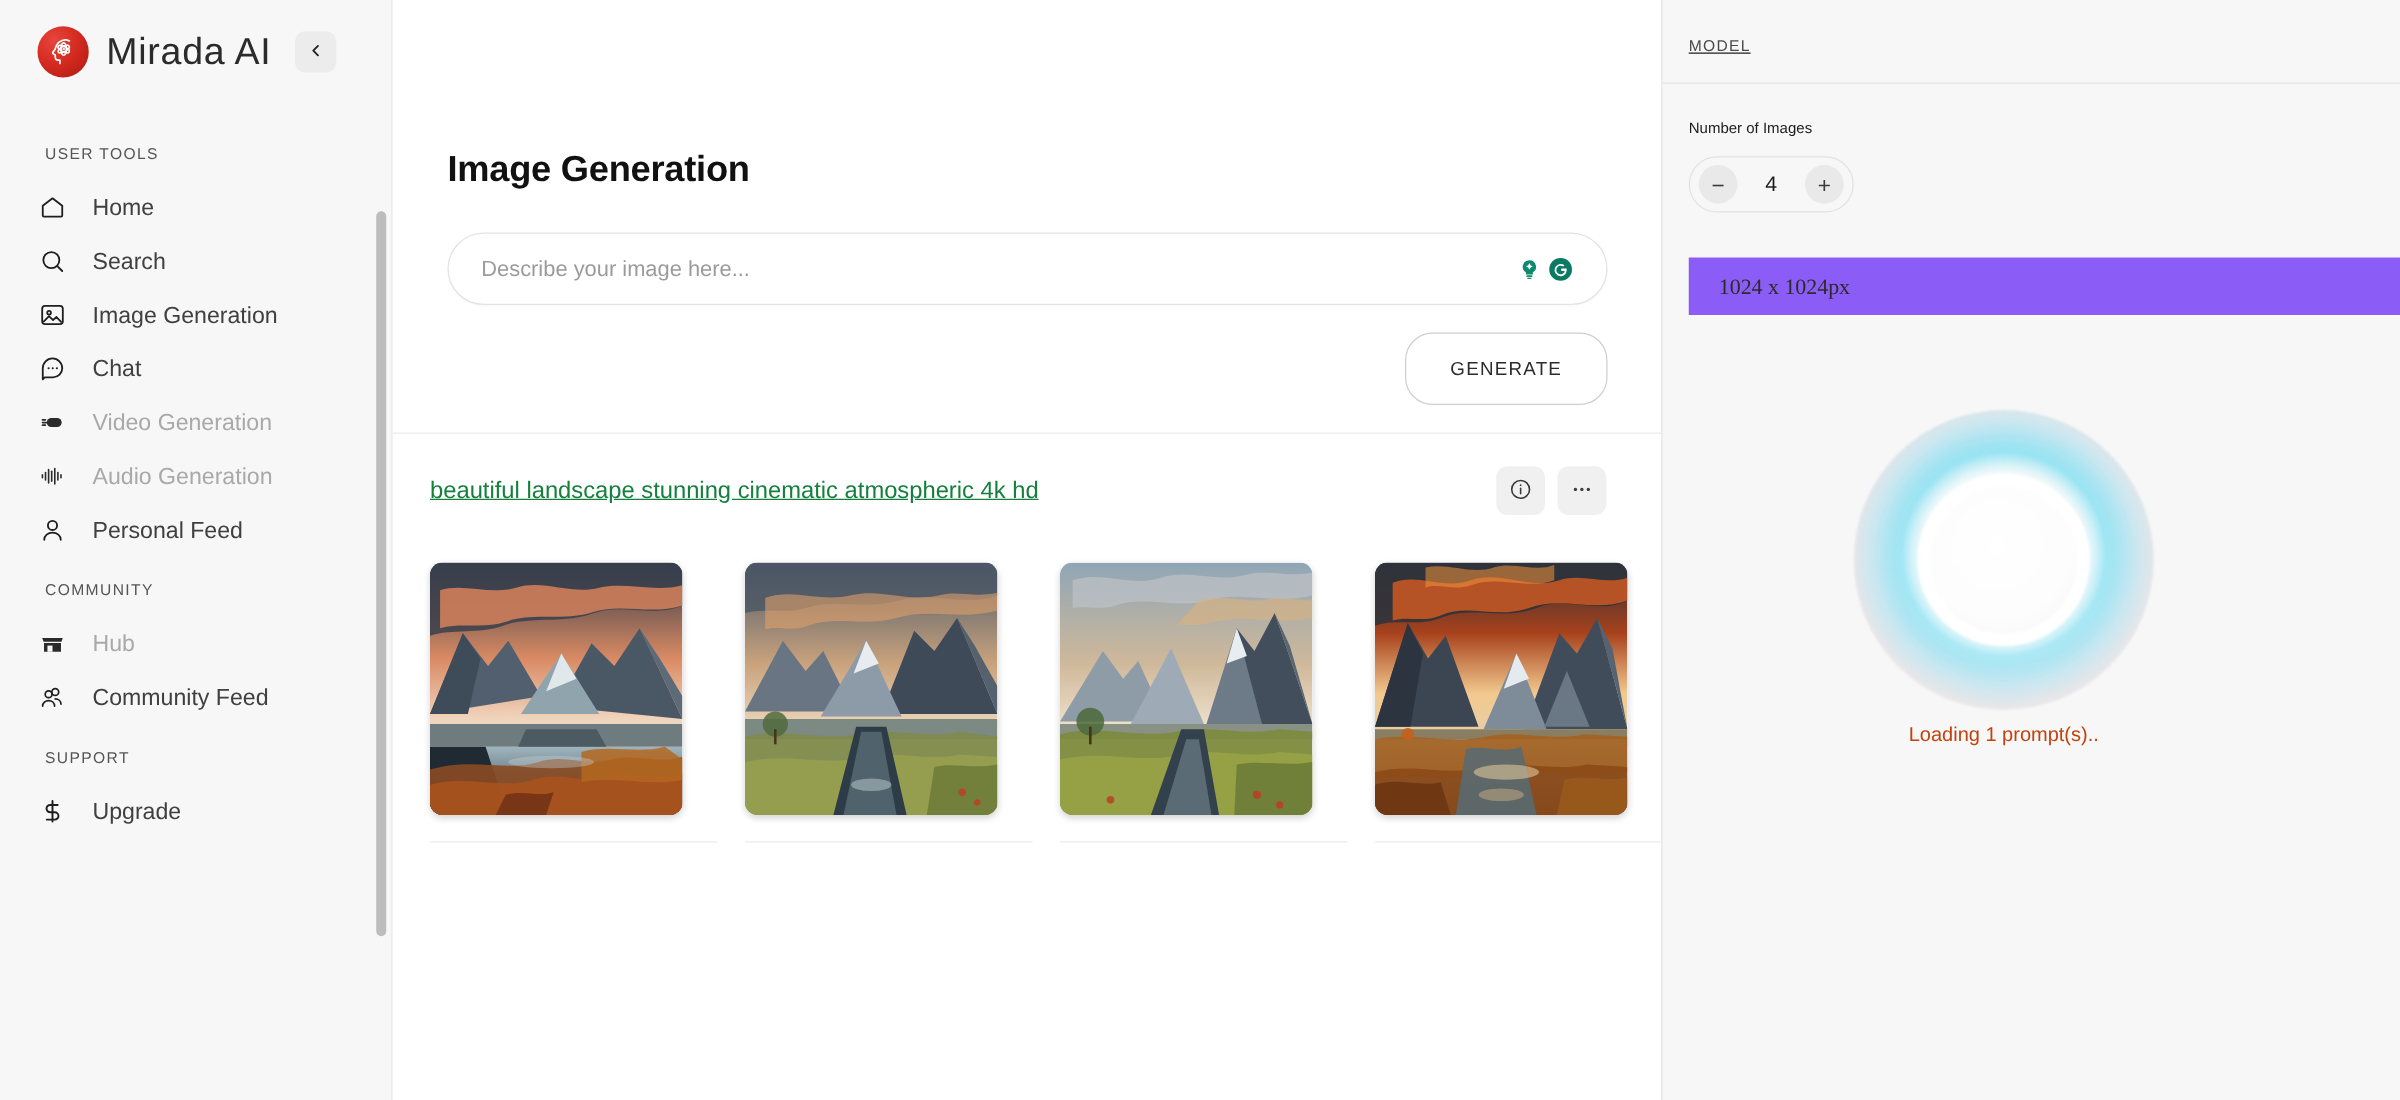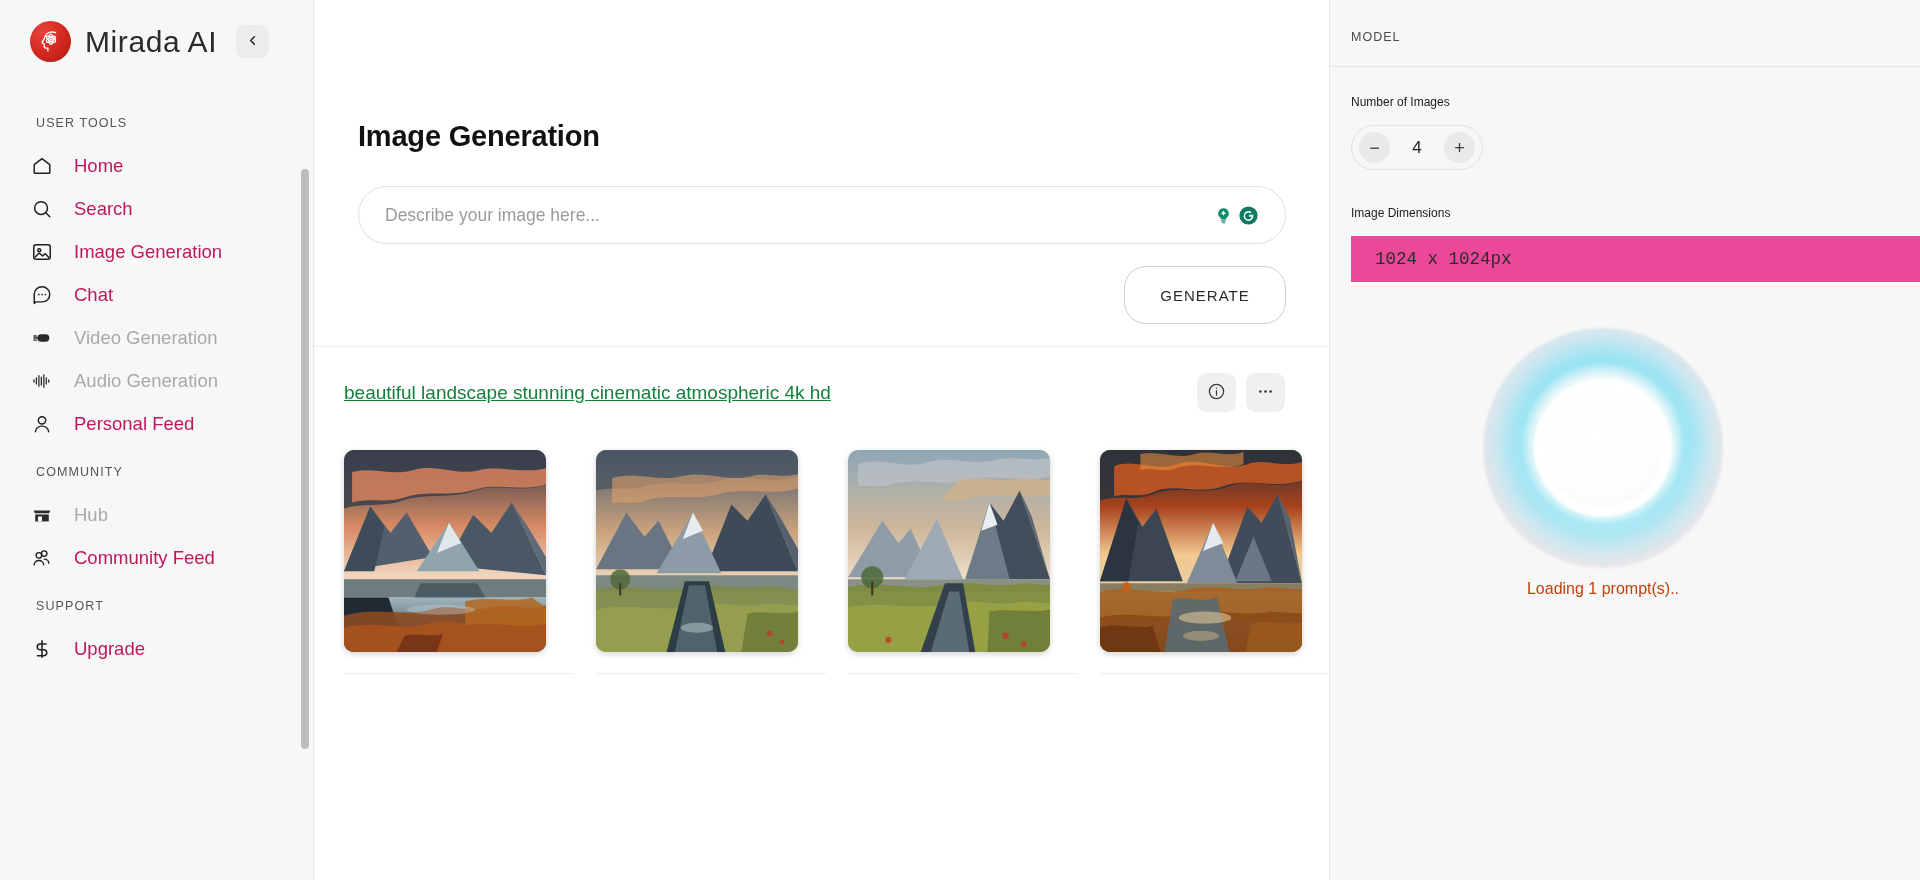--- a/index.html
+++ b/index.html
@@ -99,21 +99,21 @@
     text-transform: uppercase;
   }
   .nav-section-title.first { margin-top: 28px; }
 
   .nav-item {
     display: flex;
     align-items: center;
     gap: 20px;
     padding: 8px 0 8px 30px;
     height: 43px;
-    color: #be185d;
+    color: #404040;
     cursor: pointer;
     font-size: 18.5px;
   }
   .nav-item .nav-icon {
     width: 24px; height: 24px;
     display: flex; align-items: center; justify-content: center;
     flex: 0 0 24px;
   }
   .nav-item.disabled { color: #a9a9a9; cursor: default; }
   .nav-item.disabled .nav-icon svg { stroke: #9a9a9a; }
@@ -267,20 +267,21 @@
     height: 880px;
     background: #f7f7f7;
     position: relative;
     overflow: hidden;
     border-left: 1px solid #e6e6e6;
   }
 
   .model-block {
     padding: 30px 0 22px 21px;
     border-bottom: 1px solid #e4e4e4;
+    text-decoration: underline;
   }
   .model-label {
     font-size: 12.5px;
     letter-spacing: 1px;
     color: #4a4a4a;
     text-transform: uppercase;
   }
   .model-value {
     font-size: 21px;
     color: #1c1c1c;
@@ -320,29 +321,29 @@
     font-family: "Liberation Sans", sans-serif;
   }
   .step-value {
     font-size: 17px;
     color: #1c1c1c;
   }
 
   .dim-select {
     width: 100%;
     height: 46px;
-    background: #ec4899;
+    background: #8b5cf6;
     display: flex;
     align-items: center;
     padding-left: 24px;
     font-size: 17.5px;
     color: #2b2b2b;
     cursor: pointer;
     border: none;
-    font-family: Liberation Mono, monospace;
+    font-family: Liberation Serif, serif;
   }
 
   
   .loader-area {
     position: absolute;
     left: 108px;
     top: 328px;
     width: 330px;
     display: flex;
     flex-direction: column;
@@ -757,21 +758,20 @@
 
     <div class="right-body">
       <div class="field-label">Number of Images</div>
 
       <div class="stepper">
         <button class="step-btn">−</button>
         <span class="step-value">4</span>
         <button class="step-btn">+</button>
       </div>
 
-      <div class="field-label">Image Dimensions</div>
       <div class="dim-select">1024 x 1024px</div>
     </div>
 
     <div class="loader-area">
       <div class="loader-glow">
         <div class="loader-core"></div>
       </div>
       <div class="loader-text">Loading 1 prompt(s)..</div>
     </div>
   </aside>

